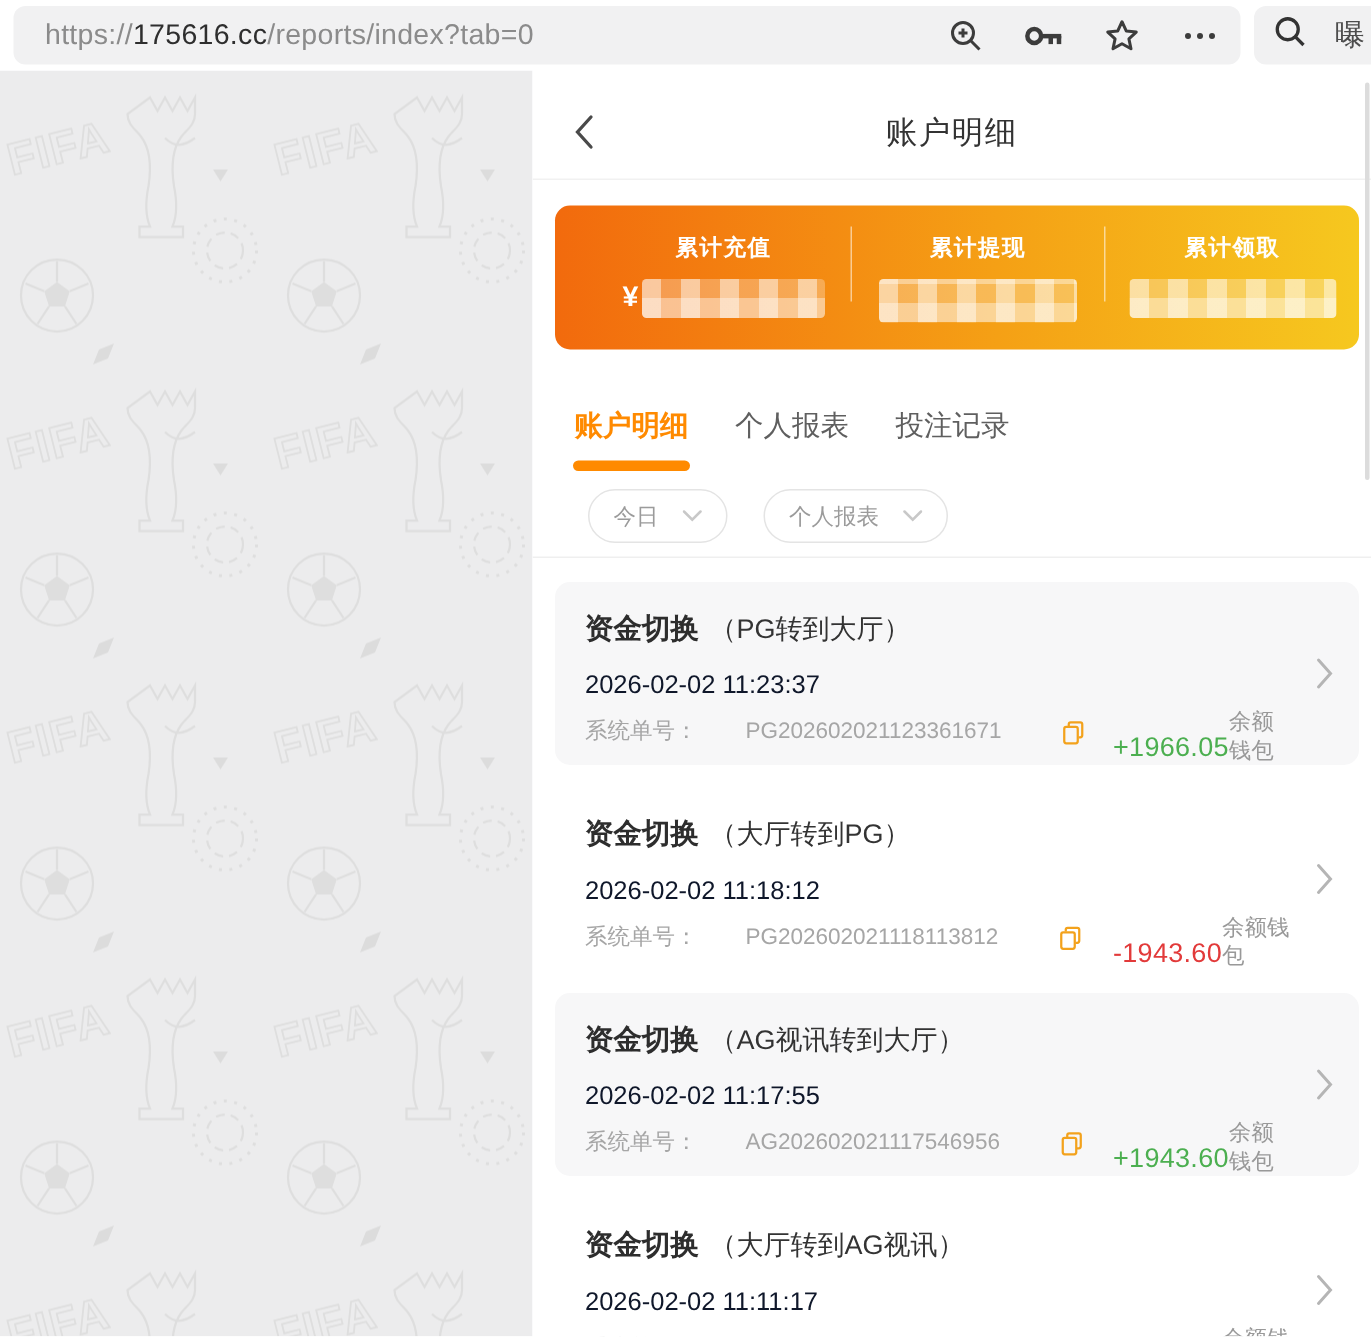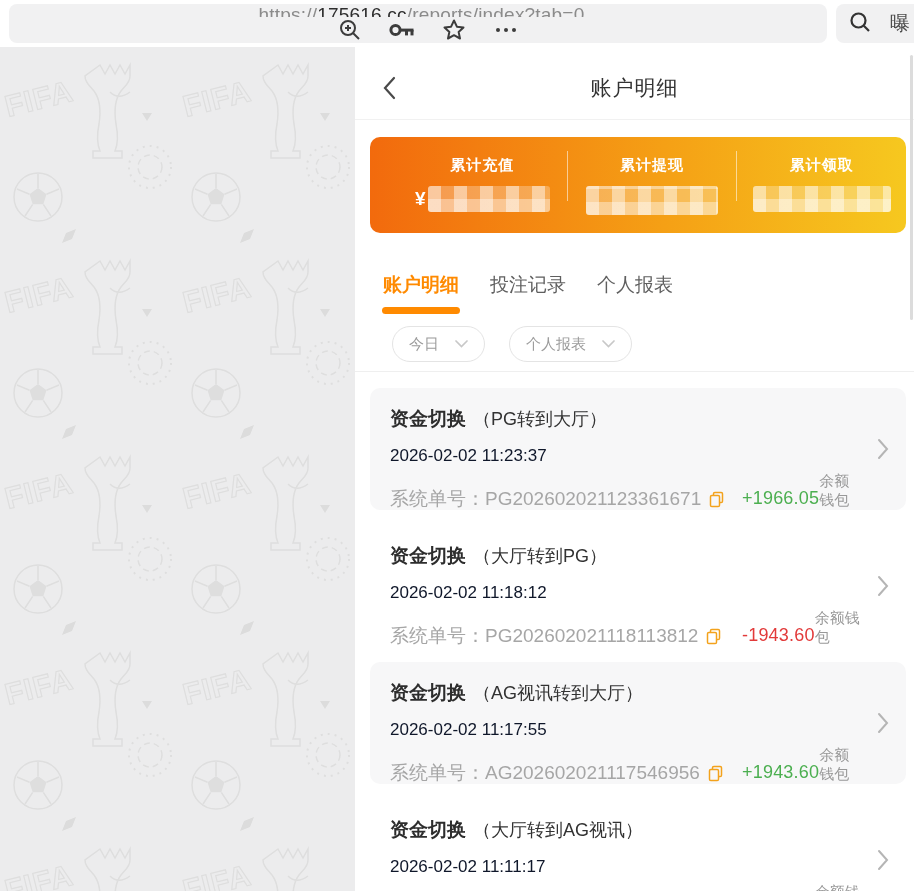--- a/index.html
+++ b/index.html
@@ -3,21 +3,21 @@
 <meta charset="utf-8">
 <style>
   * { margin:0; padding:0; box-sizing:border-box; }
   html,body { width:914px; height:891px; overflow:hidden; background:#fff;
     font-family:"Liberation Sans","DejaVu Sans",sans-serif; }
   .screen { width:914px; height:891px; position:relative; overflow:hidden; background:#fff; }
 
   
   .topbar { height:47px; background:#fff; display:flex; align-items:center; position:relative; z-index:5; }
   .addressbar { margin-left:9px; width:820px; height:39px; background:#f1f1f2; border-radius:8px;
-    display:flex; align-items:center; padding:0 14px 0 21px;flex-direction:column; }
+    display:flex; align-items:center; padding:0 14px 0 21px; }
   .url { font-size:19px; color:#8b8b8b; letter-spacing:.2px; white-space:nowrap; flex:1; overflow:hidden; }
   .url .domain { color:#2e2e2e; }
   .bar-icons { display:flex; align-items:center; gap:26px; margin-left:12px; }
   .bar-icons .icn { width:26px; height:26px; display:flex; align-items:center; justify-content:center; cursor:pointer; }
   .searchbox { margin-left:9px; height:39px; flex:1; background:#f1f1f2; border-radius:8px 0 0 8px;
     display:flex; align-items:center; padding:0 8px 0 12px; gap:9px; min-width:78px; }
   .searchbox .sep { width:1px; height:22px; background:#dcdcdc; }
   .searchbox .stext { font-size:20px; color:#4d4d4d; }
 
   
@@ -66,21 +66,21 @@
   
   .txn-list { margin-top:16px; }
   .txn-row { margin:0 8px 15px 15px; height:122px; border-radius:10px; position:relative;
     display:flex; padding:18px 44px 0 20px; cursor:pointer; }
   .txn-row.shaded { background:#f7f7f8; }
   .txn-left { flex:1; min-width:0; }
   .txn-title-line { display:flex; align-items:baseline; line-height:26px; }
   .txn-title { font-size:19px; font-weight:bold; color:#2d2d2d; }
   .txn-sub { font-size:18px; color:#333; margin-left:7px; }
   .txn-date { margin-top:13px; font-size:17px; color:#0f172a; line-height:22px; }
-  .txn-order { margin-top:22px; font-size:19px; color:#a6a6a6; line-height:20px; display:flex; align-items:center; }
+  .txn-order { margin-top:10px; font-size:15px; color:#a6a6a6; line-height:20px; display:flex; align-items:center;gap:32px; }
   .copy-btn { margin-left:8px; display:inline-flex; cursor:pointer; }
   .txn-right { width:120px; display:flex; flex-direction:row; align-items:flex-end; padding-top:14px; }
   .txn-amount { font-size:18px; font-weight:500; line-height:24px; letter-spacing:.2px; }
   .txn-amount.pos { color:#4caf50; }
   .txn-amount.neg { color:#e23a3a; }
   .txn-wallet { margin-top:20px; font-size:15px; color:#999; }
   .row-chevron { position:absolute; right:17px; top:50%; margin-top:-11px; }
 
   
   .scroll-thumb { position:absolute; right:1px; top:8px; width:3px; height:265px;
@@ -208,25 +208,25 @@
             </span>
         </div>
       </div>
 
       <div class="tabs">
         <div class="tab active">
           <span class="tlabel">账户明细</span>
           <span class="bar"></span>
         </div>
         <div class="tab">
+          <span class="tlabel">个人报表</span>
+          <span class="bar"></span>
+        </div>
+        <div class="tab">
           <span class="tlabel">投注记录</span>
-          <span class="bar"></span>
-        </div>
-        <div class="tab">
-          <span class="tlabel">个人报表</span>
           <span class="bar"></span>
         </div>
       </div>
 
       <div class="filters">
         <div class="pill">
           <span class="plabel">今日</span>
           <svg width="13" height="8" viewBox="0 0 13 8" fill="none" stroke="#c8c8c8" stroke-width="1.7" stroke-linecap="round">
               <path d="M1 1l5.5 5.5L12 1"></path>
             </svg>

